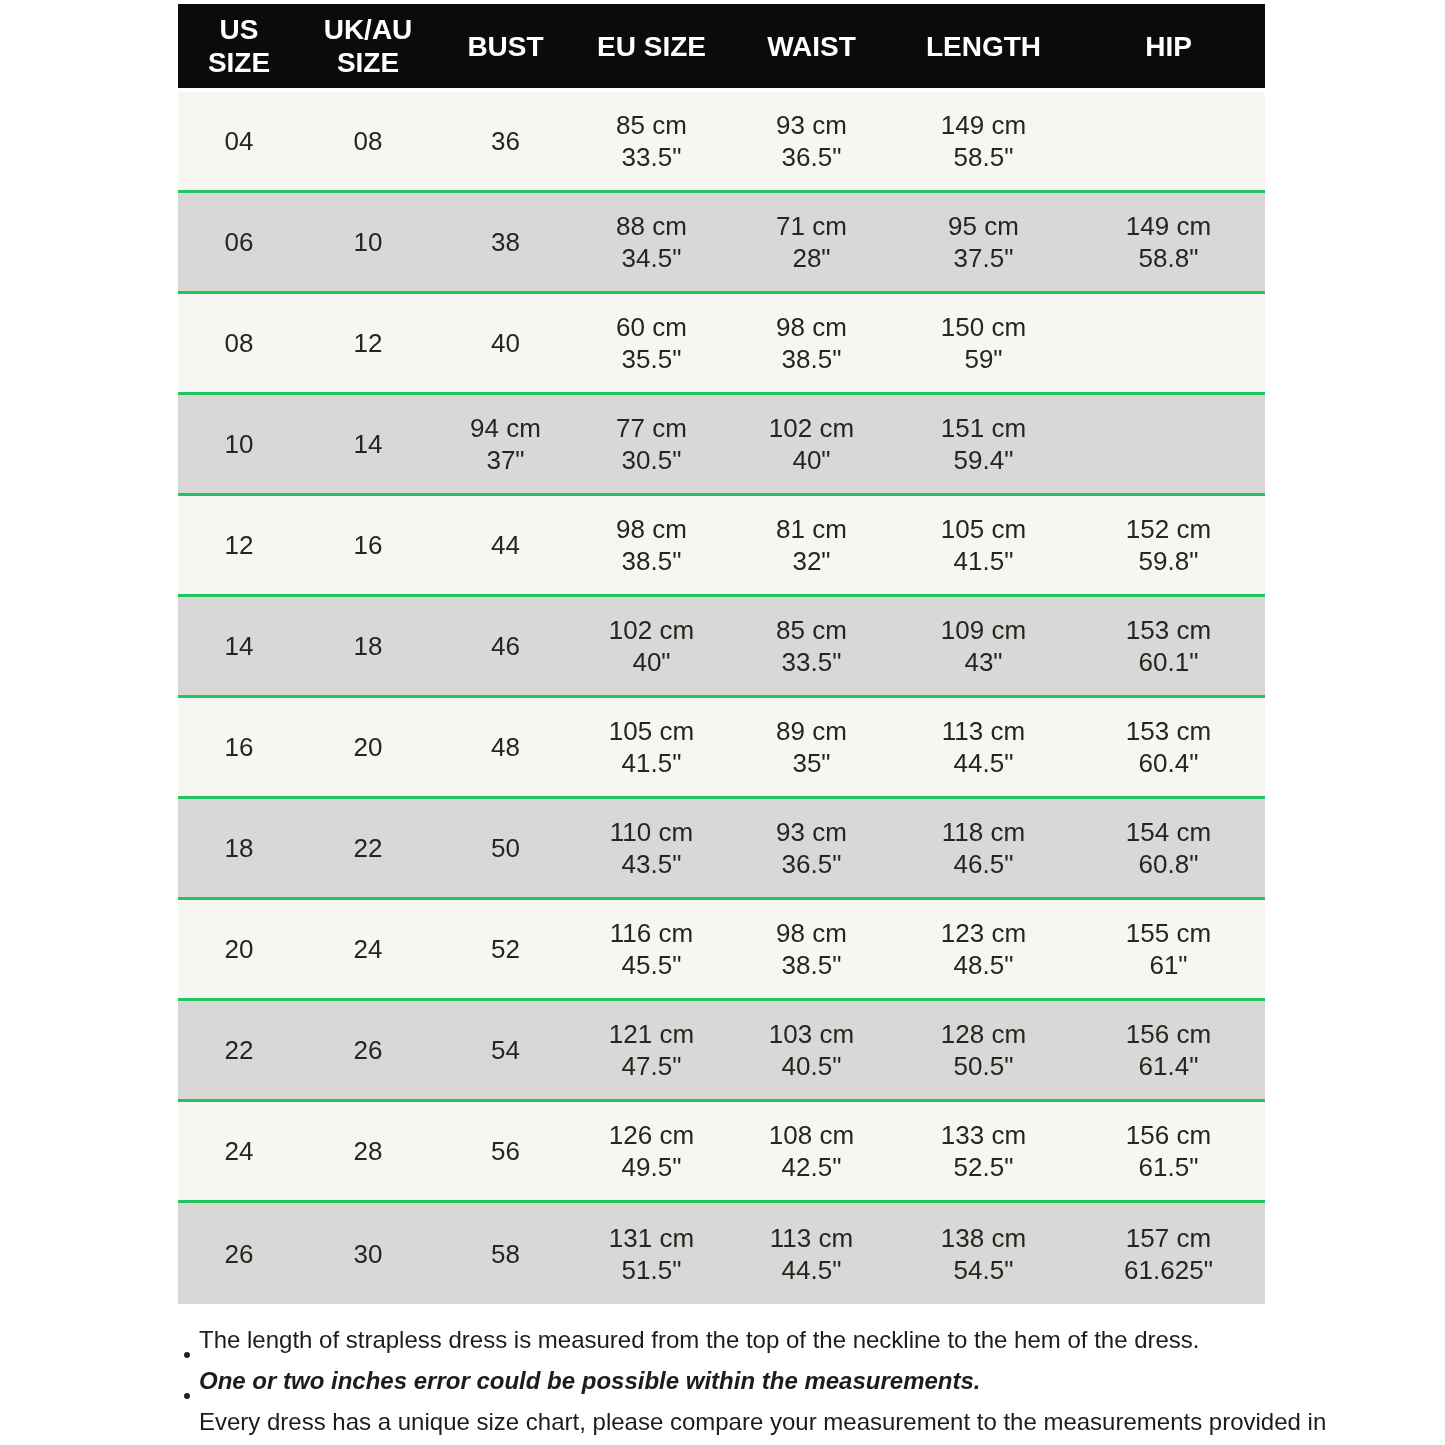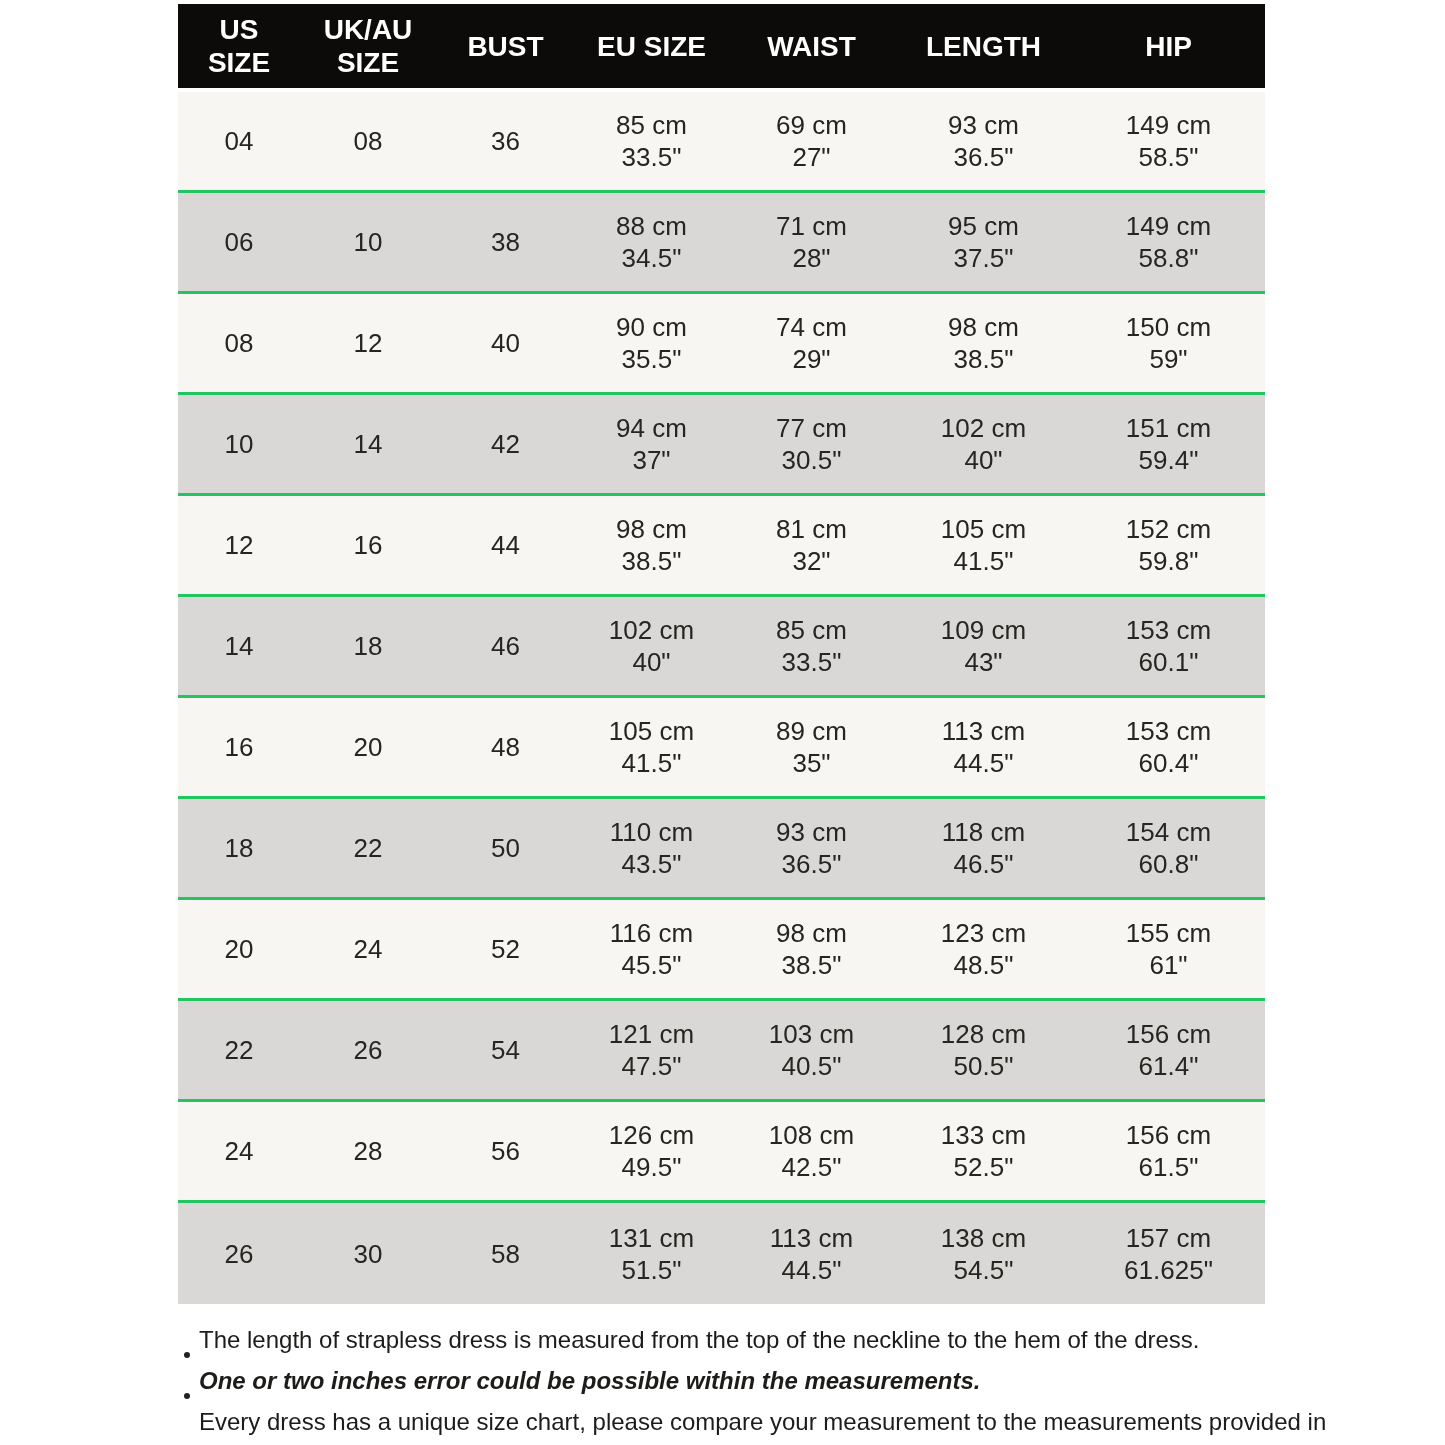--- a/index.html
+++ b/index.html
@@ -108,24 +108,20 @@
             <span>08</span>
           </div>
           <div class="tcell">
             <span>36</span>
           </div>
           <div class="tcell">
             <span>85 cm</span>
             <span>33.5"</span>
           </div>
           <div class="tcell">
-            <span>69 cm</span>
-            <span>27"</span>
-          </div>
-          <div class="tcell">
             <span>93 cm</span>
             <span>36.5"</span>
           </div>
           <div class="tcell">
             <span>149 cm</span>
             <span>58.5"</span>
           </div>
         </div>
         <div class="trow">
           <div class="tcell">
@@ -158,45 +154,38 @@
           <div class="tcell">
             <span>08</span>
           </div>
           <div class="tcell">
             <span>12</span>
           </div>
           <div class="tcell">
             <span>40</span>
           </div>
           <div class="tcell">
-            <span>90 cm</span>
+            <span>60 cm</span>
             <span>35.5"</span>
-          </div>
-          <div class="tcell">
-            <span>74 cm</span>
-            <span>29"</span>
           </div>
           <div class="tcell">
             <span>98 cm</span>
             <span>38.5"</span>
           </div>
           <div class="tcell">
             <span>150 cm</span>
             <span>59"</span>
           </div>
         </div>
         <div class="trow">
           <div class="tcell">
             <span>10</span>
           </div>
           <div class="tcell">
             <span>14</span>
-          </div>
-          <div class="tcell">
-            <span>42</span>
           </div>
           <div class="tcell">
             <span>94 cm</span>
             <span>37"</span>
           </div>
           <div class="tcell">
             <span>77 cm</span>
             <span>30.5"</span>
           </div>
           <div class="tcell">

